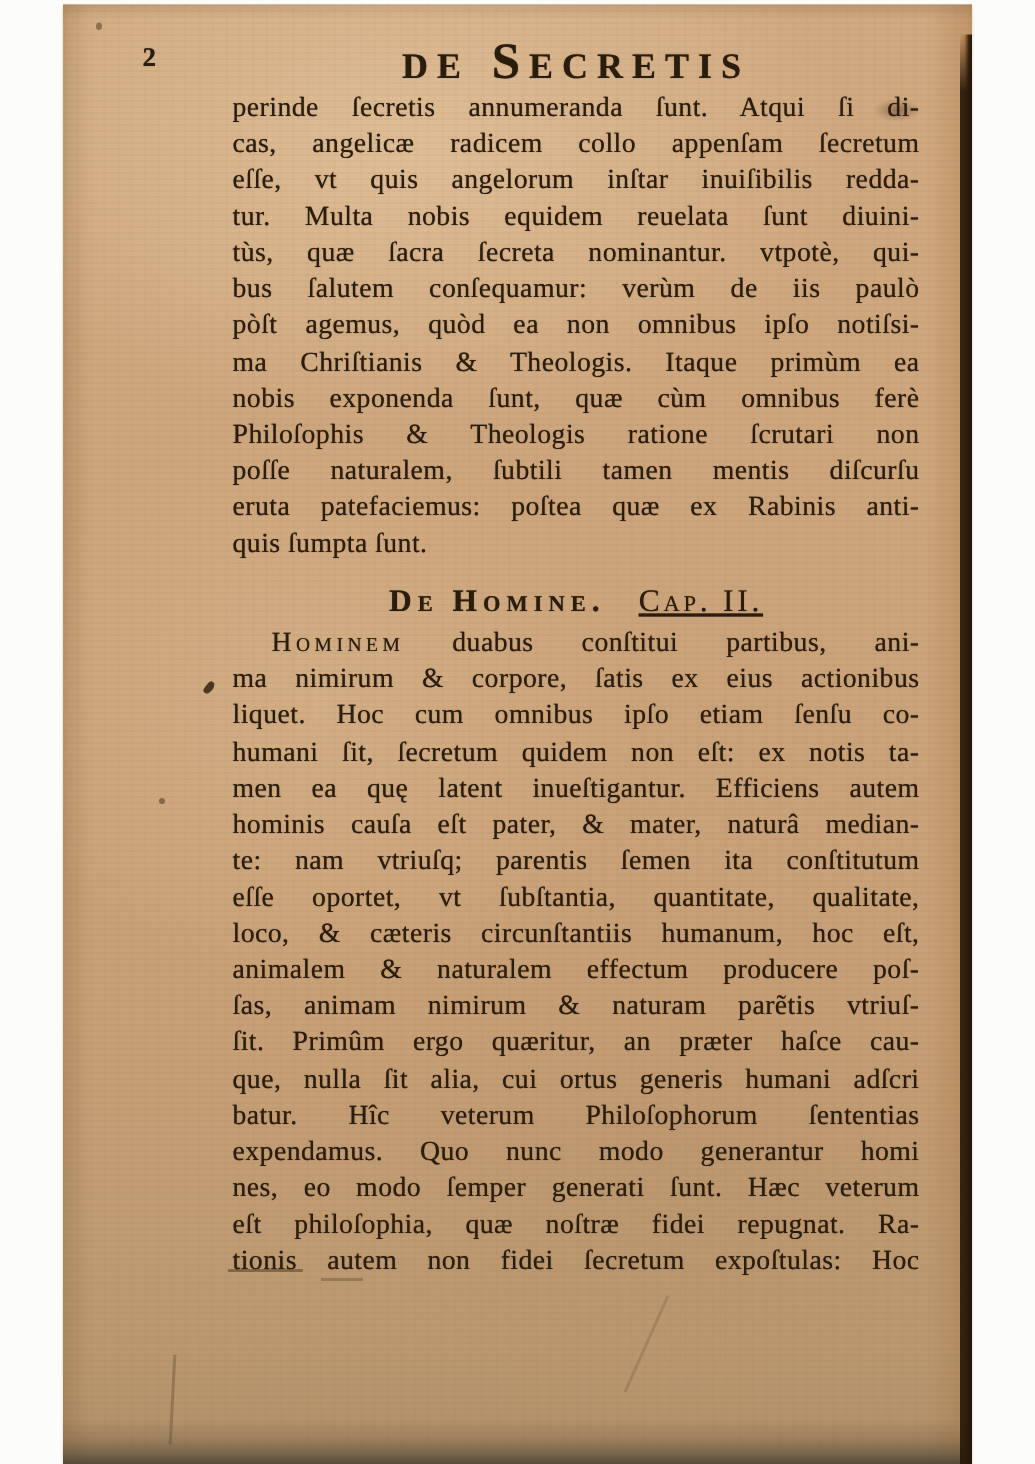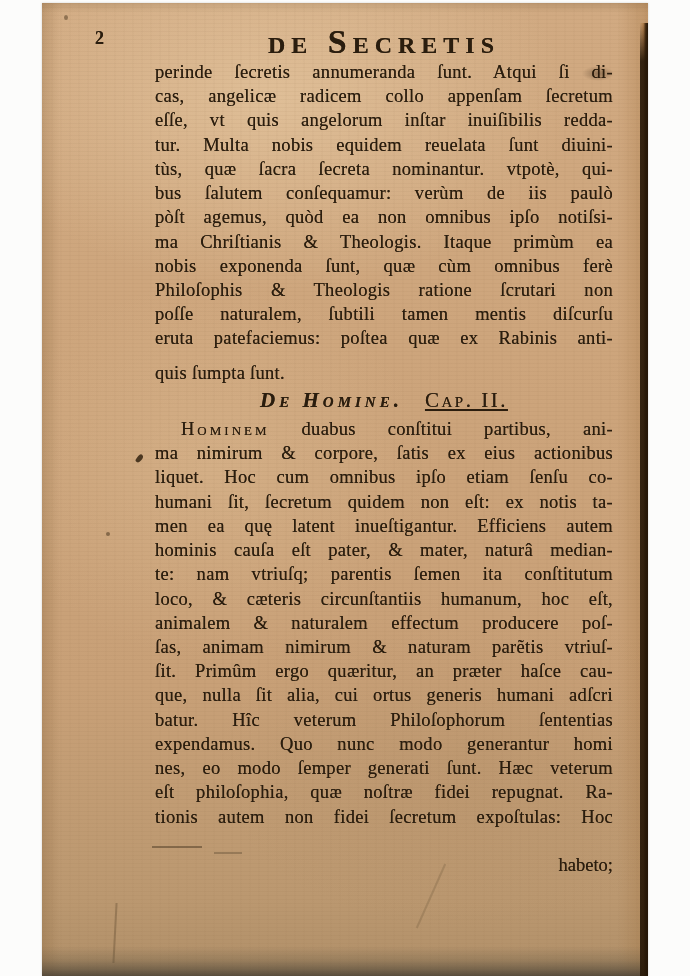--- a/index.html
+++ b/index.html
@@ -45,25 +45,25 @@
     position:absolute;left:113px;top:20px;width:458px;text-align:center;
     font-variant:small-caps;font-weight:bold;font-size:34px;letter-spacing:6px;
   }
   .col{position:absolute;left:113px;width:458px;}
   #para1{top:57px;}
   #para2-wrap{top:414px;}
   .tl{
     height:24.22px;line-height:24.22px;font-size:18.5px;letter-spacing:0.3px;
     text-align:justify;text-align-last:justify;white-space:normal;overflow:visible;
   }
-  #para1 .tl:last-child{text-align-last:left;margin-top:10px;}
+  #para1 .tl:last-child{text-align-last:left;}
   .chapter-heading{
     top:384px;height:27px;line-height:27px;text-align:center;font-size:21px;
   }
-  .chapter-title{font-style:italic;font-variant:small-caps;letter-spacing:4px;font-weight:bold;text-transform:none;text-align:center;}
+  .chapter-title{font-variant:small-caps;letter-spacing:4px;font-weight:bold;text-transform:none;text-align:center;}
   .chapter-num{font-variant:small-caps;letter-spacing:2.5px;margin-left:22px;text-decoration:underline;}
   .lead-word{font-variant:small-caps;letter-spacing:3px;margin-left:26px;}
   .catchword-line{top:850px;height:24.22px;line-height:24.22px;font-size:18.5px;text-align:right;}
   
   .smudge-line1{
     position:absolute;left:540px;top:63px;width:32px;height:15px;border-radius:50%;
     background:radial-gradient(ellipse at center, rgba(45,28,12,0.38), rgba(45,28,12,0) 70%);
     filter:blur(0.5px);
   }
   .speck-a{position:absolute;left:95px;top:451px;width:5px;height:9px;border-radius:45% 60% 60% 40%;
@@ -109,34 +109,34 @@
 
   <div id="para2-wrap" class="col ink">
     <div class="tl"><span class="lead-word">Hominem</span> <span>duabus conſtitui partibus, ani-</span></div>
     <div>
         <div class="tl">ma nimirum &amp; corpore, ſatis ex eius actionibus</div>
         <div class="tl">liquet. Hoc cum omnibus ipſo etiam ſenſu co-</div>
         <div class="tl">humani ſit, ſecretum quidem non eſt: ex notis ta-</div>
         <div class="tl">men ea quę latent inueſtigantur. Efficiens autem</div>
         <div class="tl">hominis cauſa eſt pater, &amp; mater, naturâ median-</div>
         <div class="tl">te: nam vtriuſq; parentis ſemen ita conſtitutum</div>
+        <div class="tl">eſſe oportet, vt ſubſtantia, quantitate, qualitate,</div>
         <div class="tl">loco, &amp; cæteris circunſtantiis humanum, hoc eſt,</div>
         <div class="tl">animalem &amp; naturalem effectum producere poſ-</div>
         <div class="tl">ſas, animam nimirum &amp; naturam parẽtis vtriuſ-</div>
         <div class="tl">ſit. Primûm ergo quæritur, an præter haſce cau-</div>
         <div class="tl">que, nulla ſit alia, cui ortus generis humani adſcri</div>
         <div class="tl">batur. Hîc veterum Philoſophorum ſententias</div>
         <div class="tl">expendamus. Quo nunc modo generantur homi</div>
         <div class="tl">nes, eo modo ſemper generati ſunt. Hæc veterum</div>
         <div class="tl">eſt philoſophia, quæ noſtræ fidei repugnat. Ra-</div>
         <div class="tl">tionis autem non fidei ſecretum expoſtulas: Hoc</div>
       </div>
   </div>
 
-  <div class="col catchword-line ink">habeto;</div>
 
   <div class="smudge-line1"></div>
   <div class="speck-a"></div>
   <div class="speck-b"></div>
   <div class="speck-c"></div>
   <div class="dash-a"></div>
   <div class="dash-b"></div>
   <div class="scratch-a"></div>
   <div class="scratch-b"></div>
 

